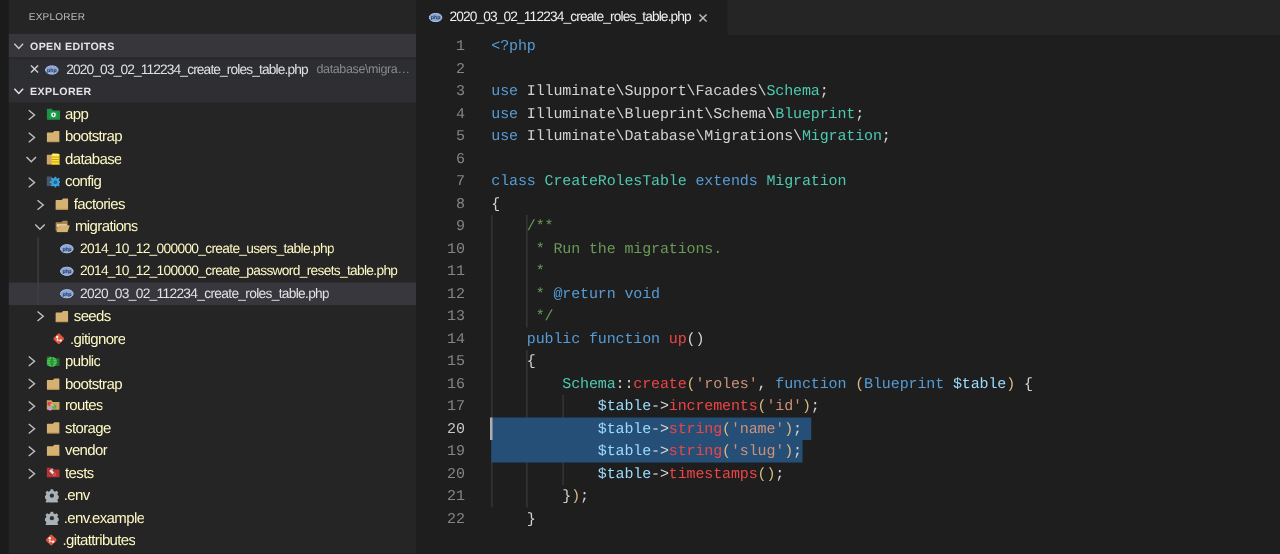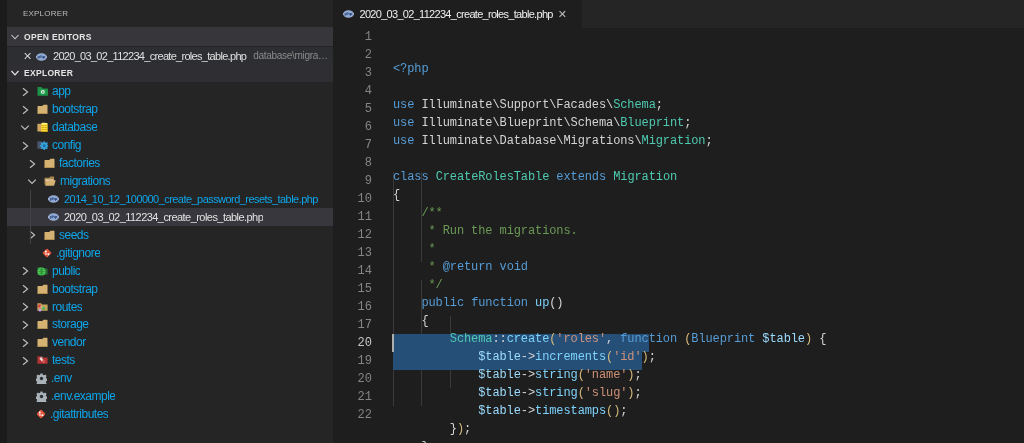--- a/index.html
+++ b/index.html
@@ -16,21 +16,21 @@
   #hd-hosp { top:63px; background:#2f2f33; }
   .sec-hd .chev { margin-left:3px; }
   .sec-hd .t { margin-left:4px; font-size:8.5px; font-weight:bold; letter-spacing:0.3px; color:#e4e4e4; }
   #openrow { position:absolute; left:0; top:47px; width:326px; height:17px; background:#2c2e31;
     display:flex; align-items:center; color:#d7d7d7; }
   #openrow .x { margin-left:16px; width:10px; font-size:11px; color:#cfcfcf; line-height:10px; }
   #openrow .fn { margin-left:6px; font-size:11px; letter-spacing:-0.7px; color:#e0e0e0; white-space:nowrap; }
   #openrow .path { margin-left:7px; font-size:10px; letter-spacing:-0.3px; color:#8a8a8a; white-space:nowrap; overflow:hidden; }
 
   #tree { position:absolute; left:0; top:82.5px; width:326px; }
-  .row { height:17.93px; display:flex; align-items:center; white-space:nowrap; color:#0ea5e9; font-size:12px; letter-spacing:-0.5px; }
+  .row { height:17.93px; display:flex; align-items:center; white-space:nowrap; color:#fef9c3; font-size:12px; letter-spacing:-0.5px; }
   .row.sel { background:#37373d; color:#e2e2e2; }
   .row .chev { flex:none; }
   .row .ic { flex:none; }
   .row .nm { overflow:hidden; }
   .fnm { font-size:11px; letter-spacing:-0.55px; }
   svg { display:block; }
 
   #treeguide { position:absolute; left:23px; top:190px; width:1px; height:54px; background:#414148; }
 
   
@@ -39,24 +39,24 @@
   #tab { position:absolute; left:0; top:0; width:249px; height:28px; background:#1e1e1e;
     display:flex; align-items:center; }
   #tab .ttl { margin-left:5.5px; font-size:11px; letter-spacing:-0.7px; color:#f0f0f0; white-space:nowrap; }
   #tab .x { margin-left:5px; font-size:11px; color:#bdbdbd; }
 
   #code { position:absolute; left:0; top:28px; font-family:"Liberation Mono", monospace;
     font-size:12px; letter-spacing:-0.1px; }
   .cl { height:18px; line-height:18px; white-space:pre; display:flex; }
   .cl .ln { flex:none; width:39px; text-align:right; color:#858585; letter-spacing:0; }
   .cl .lnact { color:#c6c6c6; }
-  .cl .cd { flex:none; margin-left:21px;margin-top:32px; }
+  .cl .cd { flex:none; margin-left:21px; }
   .k { color:#569cd6; } 
   .ty { color:#4ec9b0; } 
-  .fn2 { color:#7dd3fc; } 
+  .fn2 { color:#ef4444; } 
   .st { color:#ce9178; } 
   .vr { color:#9cdcfe; } 
   .pl { color:#d4d4d4; } 
   .cm { color:#6a9955; } 
   .au { color:#d7ba7d; } 
 
   .eguide { position:absolute; width:1px; background:#3a3a3a; }
   .selrect { position:absolute; background:#264f78; }
   #cursor { position:absolute; left:59px; top:306px; width:2px; height:18px; background:#aeafad; }
 </style>
@@ -206,20 +206,32 @@
           <span style="width:7px;flex:none"></span>
           <span class="ic">
             <svg width="12" height="10" viewBox="0 0 12 10">
               <path d="M0.5 2.3 a0.5 0.5 0 0 1 0.5 -0.5 h4.1 l1.2 -1.3 h3.3 a0.5 0.5 0 0 1 0.5 0.5 v7.6 h-9.6 z" fill="#a8874e"></path>
               <path d="M1.5 3.4 h8 v2 h-8 z" fill="#ece0c3"></path>
               <path d="M1.2 9.6 l1.6 -5 a0.6 0.6 0 0 1 0.57 -0.42 h7.9 a0.4 0.4 0 0 1 0.38 0.52 l-1.5 4.6 a0.6 0.6 0 0 1 -0.57 0.42 h-8 a0.4 0.4 0 0 1 -0.38 -0.52 z" fill="#d6b272"></path>
             </svg>
           </span>
           <span style="width:4px;flex:none"></span>
           <span class="nm">migrations</span>
+        </div>
+        <div class="row">
+          <span style="width:41px;flex:none"></span>
+          <span class="ic">
+            <svg width="11" height="8" viewBox="0 0 22 16">
+              <ellipse cx="11" cy="8" rx="10.2" ry="6.6" fill="#89a5d4"></ellipse>
+              <ellipse cx="11" cy="8" rx="10.2" ry="6.6" fill="none" stroke="#b2c3e4" stroke-width="1.6"></ellipse>
+              <text x="11" y="10.9" font-size="8.5" text-anchor="middle" fill="#223a66" font-family="Liberation Sans" font-weight="bold">php</text>
+            </svg>
+          </span>
+          <span style="width:5px;flex:none"></span>
+          <span class="nm fnm">2014_10_12_000000_create_users_table.php</span>
         </div>
         <div class="row">
           <span style="width:41px;flex:none"></span>
           <span class="ic">
             <svg width="11" height="8" viewBox="0 0 22 16">
               <ellipse cx="11" cy="8" rx="10.2" ry="6.6" fill="#89a5d4"></ellipse>
               <ellipse cx="11" cy="8" rx="10.2" ry="6.6" fill="none" stroke="#b2c3e4" stroke-width="1.6"></ellipse>
               <text x="11" y="10.9" font-size="8.5" text-anchor="middle" fill="#223a66" font-family="Liberation Sans" font-weight="bold">php</text>
             </svg>
           </span>

